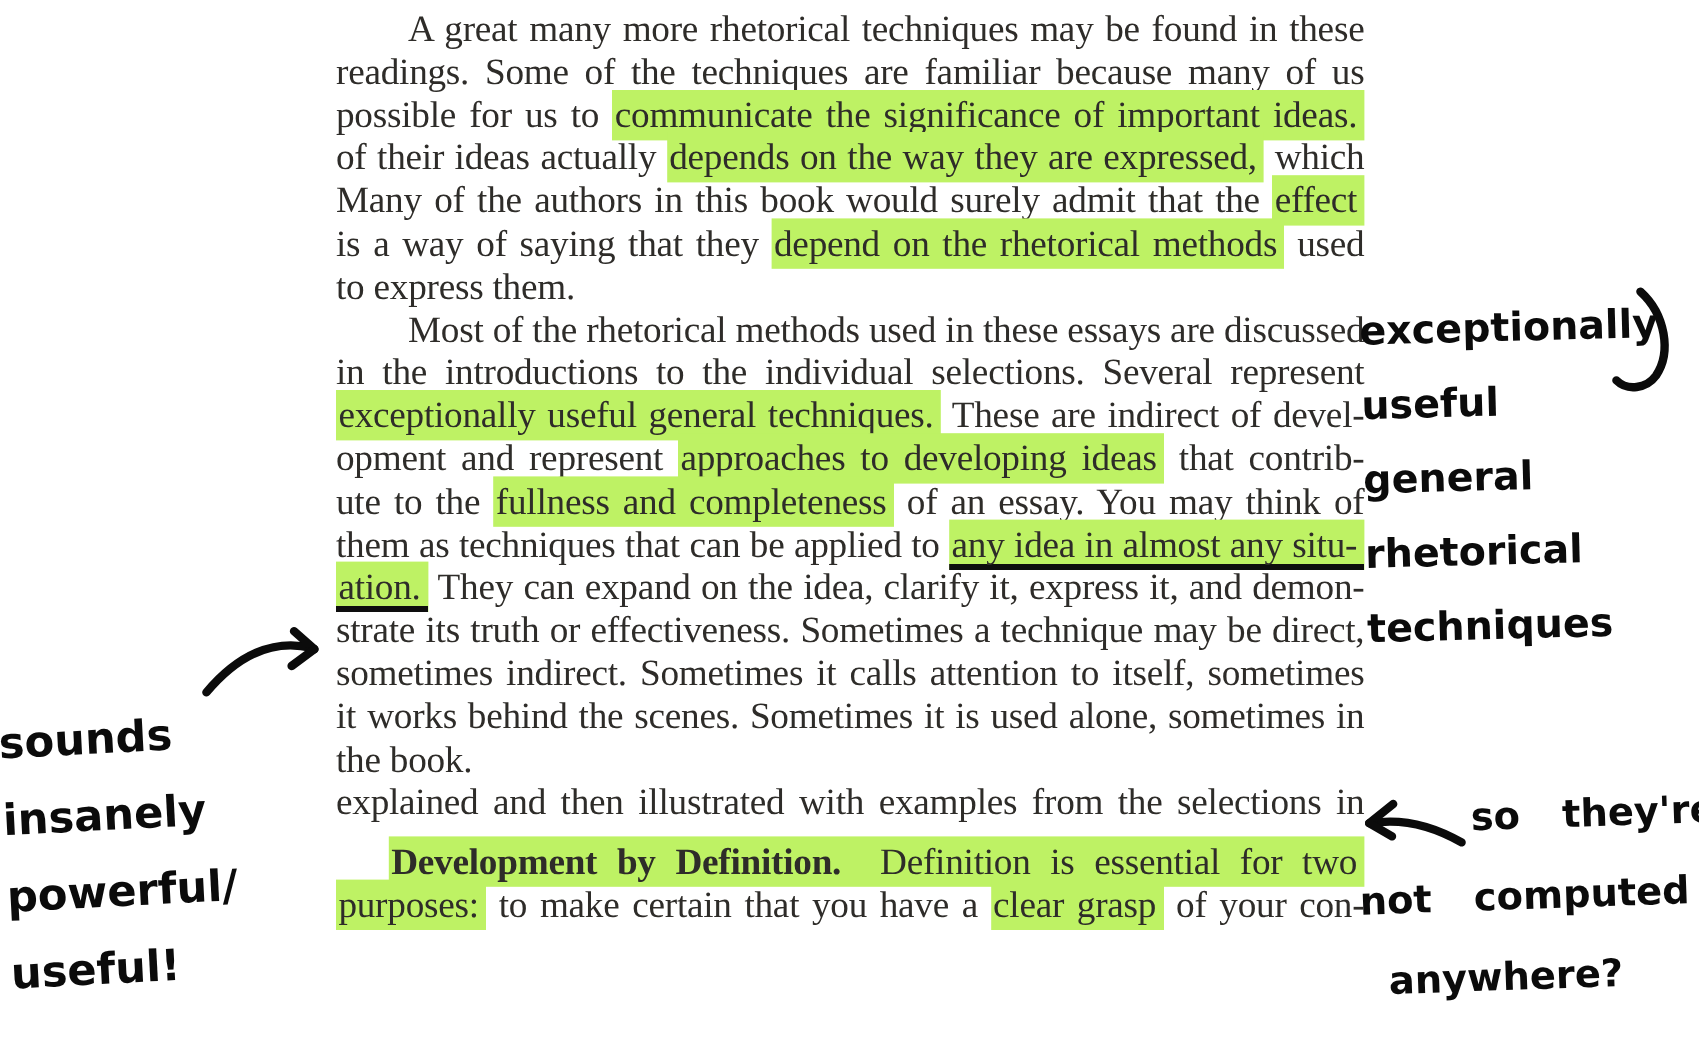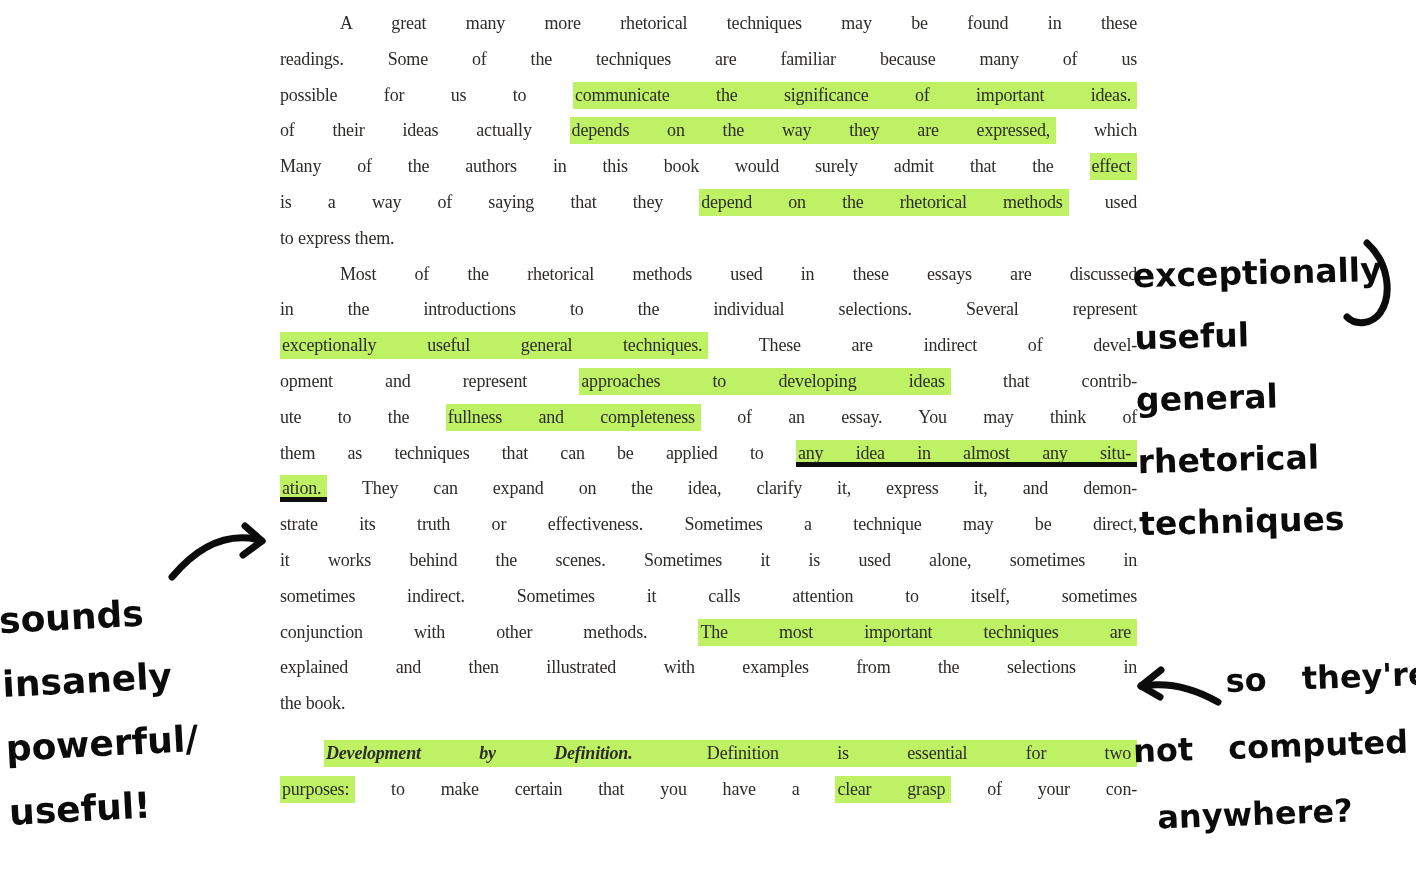--- a/index.html
+++ b/index.html
@@ -12,21 +12,21 @@
   }
 
   
   .text-col {
     position: absolute;
     left: 280px; top: 6px;
     width: 857px;
   }
   .line {
     height: 35.8px;
-    font-size: 18px;
+    font-size: 31px;
     line-height: 35.8px;
     letter-spacing: -0.2px;
     color: #2e2c29;
     text-align: justify;
     text-align-last: justify;
     white-space: normal;
   }
   .line.indent { text-indent: 60px; }
   .line.lastline { text-align-last: left; }
   .line.defgap { margin-top: 14px; text-indent: 44px; }
@@ -34,21 +34,20 @@
   .hl {
     background: #bef264;
     padding: 3px 6px 4px 2px;
   }
   .ul {
     box-shadow: inset 0 -5px 0 #0e0e0e;
     margin-top: 24px;
   }
   .bi {
     font-weight: bold;
-    font-style: italic;
     padding-right: 14px;
   }
 
   
   .hand {
     position: absolute;
     font-family: "DejaVu Sans", sans-serif;
     font-weight: bold;
     color: #0b0b0b;
     letter-spacing: 0px;
@@ -100,25 +99,24 @@
       <div class="line"><span class="">is a way of saying that they </span><span class="hl">depend on the rhetorical methods</span><span class=""> used</span></div>
       <div class="line lastline"><span class="">to express them.</span></div>
       <div class="line indent"><span class="">Most of the rhetorical methods used in these essays are discussed</span></div>
       <div class="line"><span class="">in the introductions to the individual selections. Several represent</span></div>
       <div class="line"><span class="hl">exceptionally useful general techniques.</span><span class=""> These are indirect of devel-</span></div>
       <div class="line"><span class="">opment and represent </span><span class="hl">approaches to developing ideas</span><span class=""> that contrib-</span></div>
       <div class="line"><span class="">ute to the </span><span class="hl">fullness and completeness</span><span class=""> of an essay. You may think of</span></div>
       <div class="line"><span class="">them as techniques that can be applied to </span><span class="hl ul">any idea in almost any situ-</span></div>
       <div class="line"><span class="hl ul">ation.</span><span class=""> They can expand on the idea, clarify it, express it, and demon-</span></div>
       <div class="line"><span class="">strate its truth or effectiveness. Sometimes a technique may be direct,</span></div>
+      <div class="line"><span class="">sometimes indirect. Sometimes it calls attention to itself, sometimes</span></div>
       <div class="line"><span class="">it works behind the scenes. Sometimes it is used alone, sometimes in</span></div>
-      <div class="line"><span class="">sometimes indirect. Sometimes it calls attention to itself, sometimes</span></div>
-      <div class="line"><span class="">conjunction with other methods. </span><span class="hl">The most important techniques are</span></div>
+      <div class="line lastline"><span class="">the book.</span></div>
       <div class="line"><span class="">explained and then illustrated with examples from the selections in</span></div>
-      <div class="line lastline"><span class="">the book.</span></div>
       <div class="line indent defgap"><span class="hl bi">Development by Definition.</span><span class="hl"> Definition is essential for two</span></div>
       <div class="line"><span class="hl">purposes:</span><span class=""> to make certain that you have a </span><span class="hl">clear grasp</span><span class=""> of your con-</span></div>
     </div>
 
   <div class="hand right-note" id="right-note">
       <div class="hand-line">exceptionally</div>
       <div class="hand-line">useful</div>
       <div class="hand-line">general</div>
       <div class="hand-line">rhetorical</div>
       <div class="hand-line">techniques</div>

